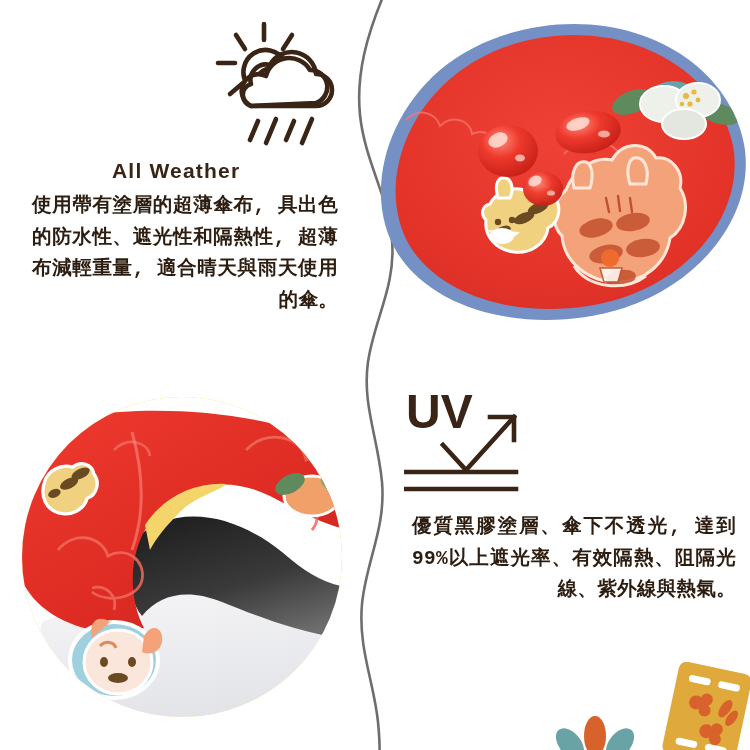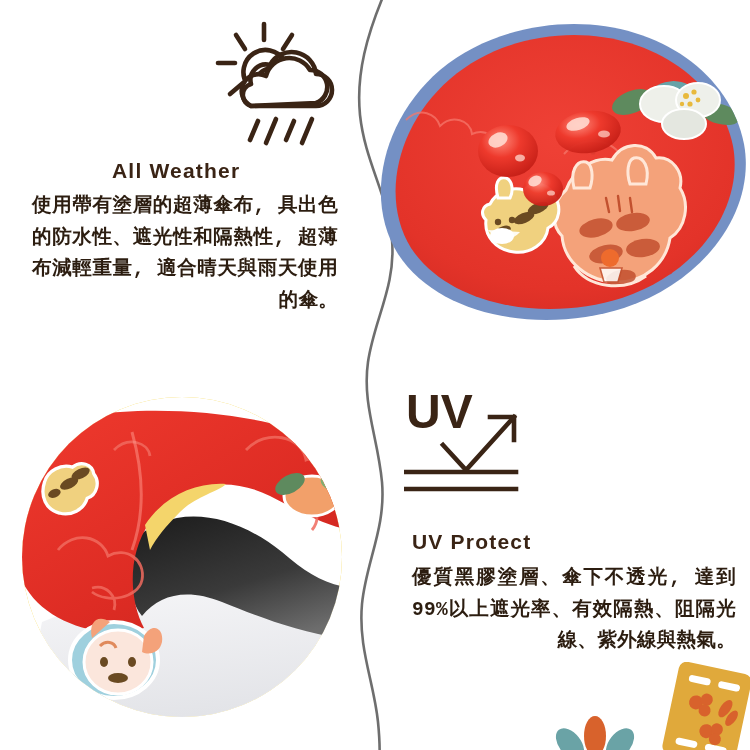--- a/index.html
+++ b/index.html
@@ -350,21 +350,20 @@
 
         <path d="M39 61 L 62 86 L 110 33"></path>
 
         <path d="M86 33 L 110 33 L 110 56"></path>
 
         <line x1="0" y1="88" x2="112" y2="88"></line>
         <line x1="0" y1="105" x2="112" y2="105"></line>
       </g>
     </svg>
 
-    <h2 class="heading h-uv">UV  Protect</h2>
 
     <p class="body-para p-uv">優質黑膠塗層、傘下不透光, 達到99%以上遮光率、有效隔熱、阻隔光線、紫外線與熱氣。</p>
   </div>
 
   <svg class="deco-tag" viewBox="0 0 104 104">
     <g transform="rotate(12 52 52)">
       <path d="M18 6 h 58 a 8 8 0 0 1 8 8 v 78 a 8 8 0 0 1 -8 8 h -58 a 8 8 0 0 1 -8 -8 v -78 a 8 8 0 0 1 8 -8 Z" fill="#e0a93b"></path>
       <rect x="22" y="18" width="22" height="7" rx="3.5" fill="#ffffff"></rect>
       <rect x="52" y="18" width="22" height="7" rx="3.5" fill="#ffffff"></rect>
       <rect x="22" y="82" width="22" height="7" rx="3.5" fill="#ffffff"></rect>

